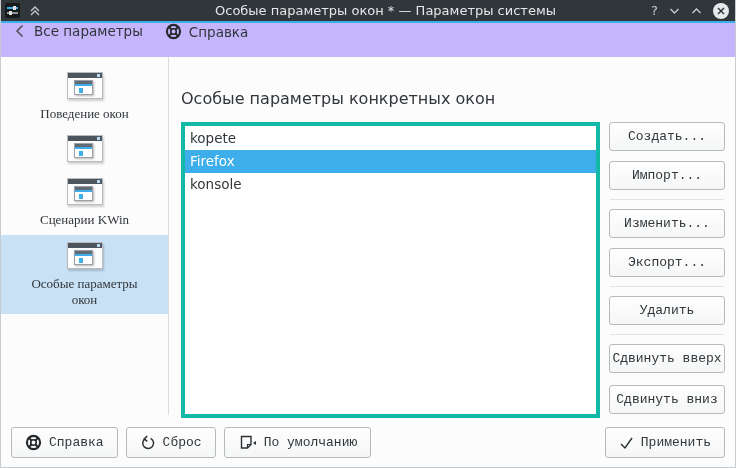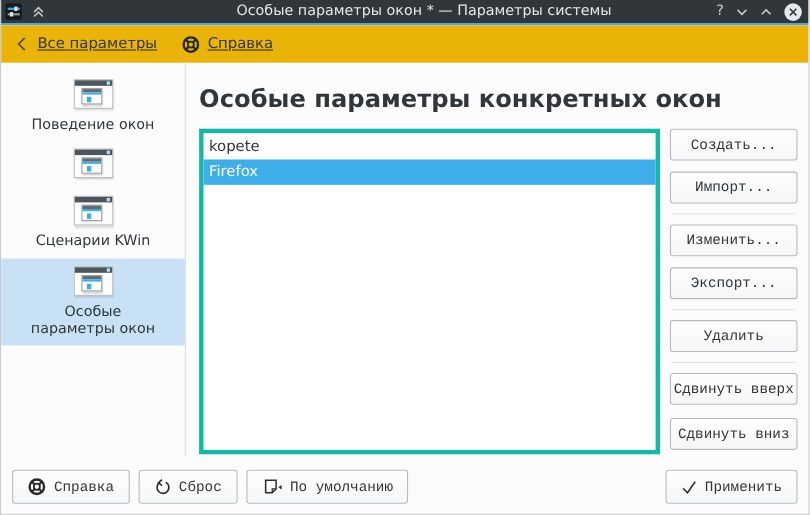--- a/index.html
+++ b/index.html
@@ -17,45 +17,45 @@
   .tb-right { margin-left:auto; display:flex; align-items:center; gap:11px; padding-right:6px; z-index:2; }
   .tb-help { color:#c6cbcf; font-size:13px; line-height:1; }
   .tb-close { width:16px; height:16px; border-radius:50%; background:#e6e9eb; display:flex; align-items:center; justify-content:center; }
   .appicon { width:15px; height:15px; background:#171b1e; border-radius:2px; position:relative; }
   .appicon .l1 { position:absolute; left:2px; right:2px; top:4px; height:2px; background:#3daee9; }
   .appicon .k1 { position:absolute; left:8px; top:3px; width:3px; height:4px; background:#dfe3e6; }
   .appicon .l2 { position:absolute; left:2px; right:2px; top:9px; height:2px; background:#8f969b; }
   .appicon .k2 { position:absolute; left:4px; top:8px; width:3px; height:4px; background:#dfe3e6; }
 
   
-  .toolbar { height:34px; display:flex; align-items:center; gap:22px; padding-left:12px; background:#eab308;text-decoration:underline; }
+  .toolbar { height:34px; display:flex; align-items:flex-start; gap:22px; padding-left:12px; background:#c4b5fd; }
   .tool-item { display:flex; align-items:center; gap:7px; font-size:13.5px; cursor:default; }
 
   
   .body { position:absolute; top:57px; left:0; right:0; bottom:52px; display:flex; }
 
   
   .sidebar { width:168px; border-right:1px solid #dadcdd; padding-top:8px; }
-  .side-item { text-align:center; padding:7px 6px 6px; }
+  .side-item { text-align:center; padding:7px 6px 6px;font-family:Liberation Serif, serif; }
   .side-item.selected { background:#c8e1f5; }
   .side-label { font-size:13px; line-height:1.25; max-width:120px; margin:4px auto 0; }
   .win-icon { width:38px; height:30px; margin:0 auto; position:relative; }
   .win-icon .outer { position:absolute; left:1px; top:0; width:36px; height:27px; background:#fdfdfd;
                      border:1px solid #b9bcbe; box-shadow:1px 2px 2px rgba(0,0,0,.18); }
   .win-icon .obar { position:absolute; left:0; top:0; right:0; height:5px; background:#4d565e; }
   .win-icon .odot { position:absolute; top:1px; right:2px; width:3px; height:3px; background:#b8dcf3; }
   .win-icon .inner { position:absolute; left:8px; top:8px; width:19px; height:15px; background:#fff;
                      border:1px solid #9aa0a5; box-shadow:1px 1px 2px rgba(0,0,0,.28); }
   .win-icon .ibar { height:3px; background:#5f6a72; }
   .win-icon .iacc { height:2px; background:#3daee9; }
   .win-icon .iglyph { position:absolute; left:4px; top:7px; width:4px; height:5px; background:#3daee9; }
 
   
   .content { flex:1; padding:14px 10px 0 12px; display:flex; flex-direction:column; }
-  .heading { font-size:22px; font-weight:700; margin-top:7px; }
+  .heading { font-size:16px; font-weight:400; margin-top:18px; }
   .main-row { display:flex; margin-top:14px; }
   .listbox { flex:1; height:296px; border:4px solid #14b8a6; background:#ffffff; padding-top:1px; }
   .rule-row { height:23px; line-height:23px; padding-left:5px; font-size:13.5px; }
   .rule-row.selected { background:#3daee9; color:#ffffff; }
   .right-col { width:116px; margin-left:9px; display:flex; flex-direction:column; }
 
   .btn { background:linear-gradient(#fefefe,#f5f6f7); border:1px solid #b7babc; border-radius:3px;
          font-size:13px; color:#31363b; font-family:Liberation Mono, monospace; display:flex; align-items:center;
          justify-content:center; gap:7px; cursor:default; }
   .right-col .btn { height:29px; width:100%; }
@@ -195,20 +195,21 @@
         <div class="side-label">Особые параметры окон</div>
       </div>
     </div>
 
     <div class="content">
       <div class="heading">Особые параметры конкретных окон</div>
       <div class="main-row">
         <div class="listbox">
           <div class="rule-row">kopete</div>
           <div class="rule-row selected">Firefox</div>
+          <div class="rule-row">konsole</div>
         </div>
         <div class="right-col">
           <button class="btn mb10">Создать...</button>
           <button class="btn">Импорт...</button>
           <hr class="sep">
           <button class="btn mb10">Изменить...</button>
           <button class="btn">Экспорт...</button>
           <hr class="sep">
           <button class="btn">Удалить</button>
           <hr class="sep">

